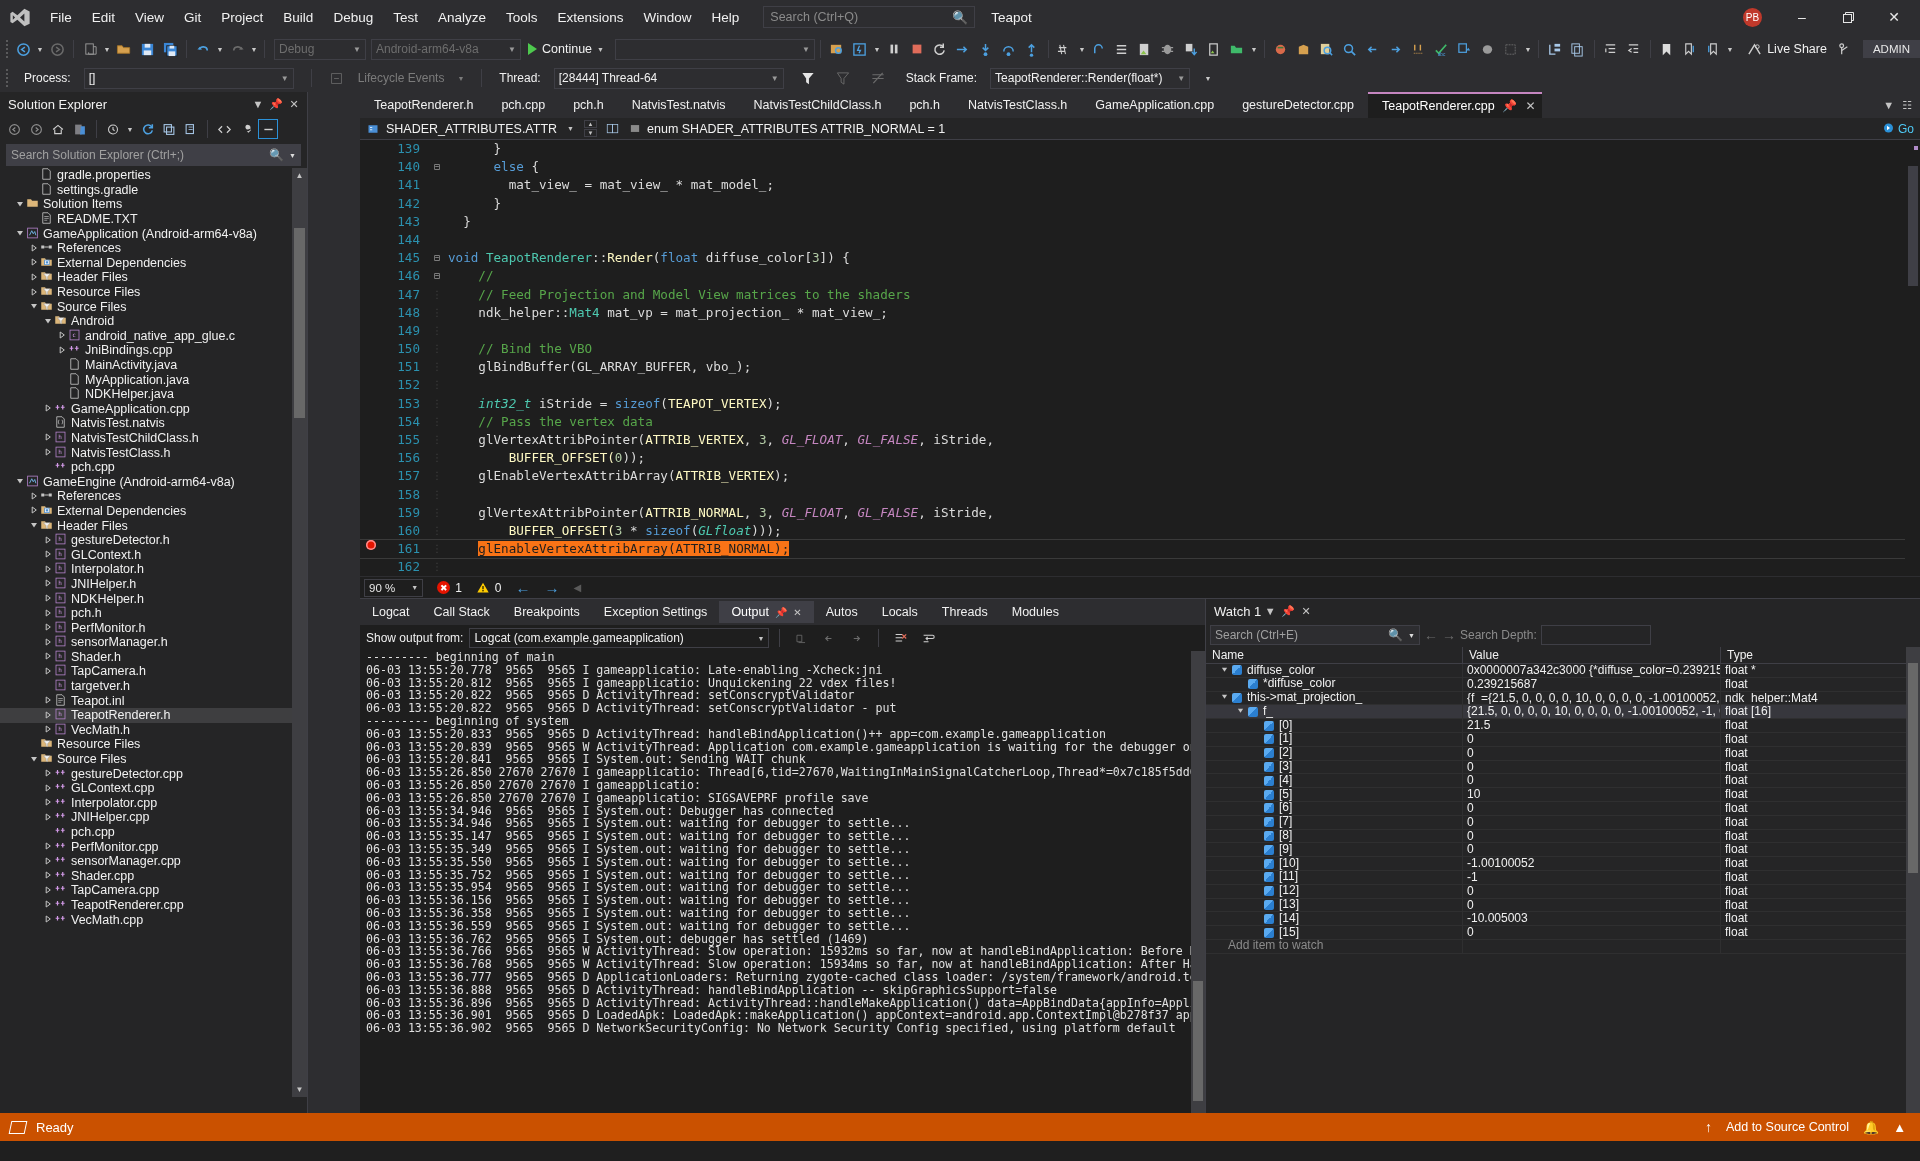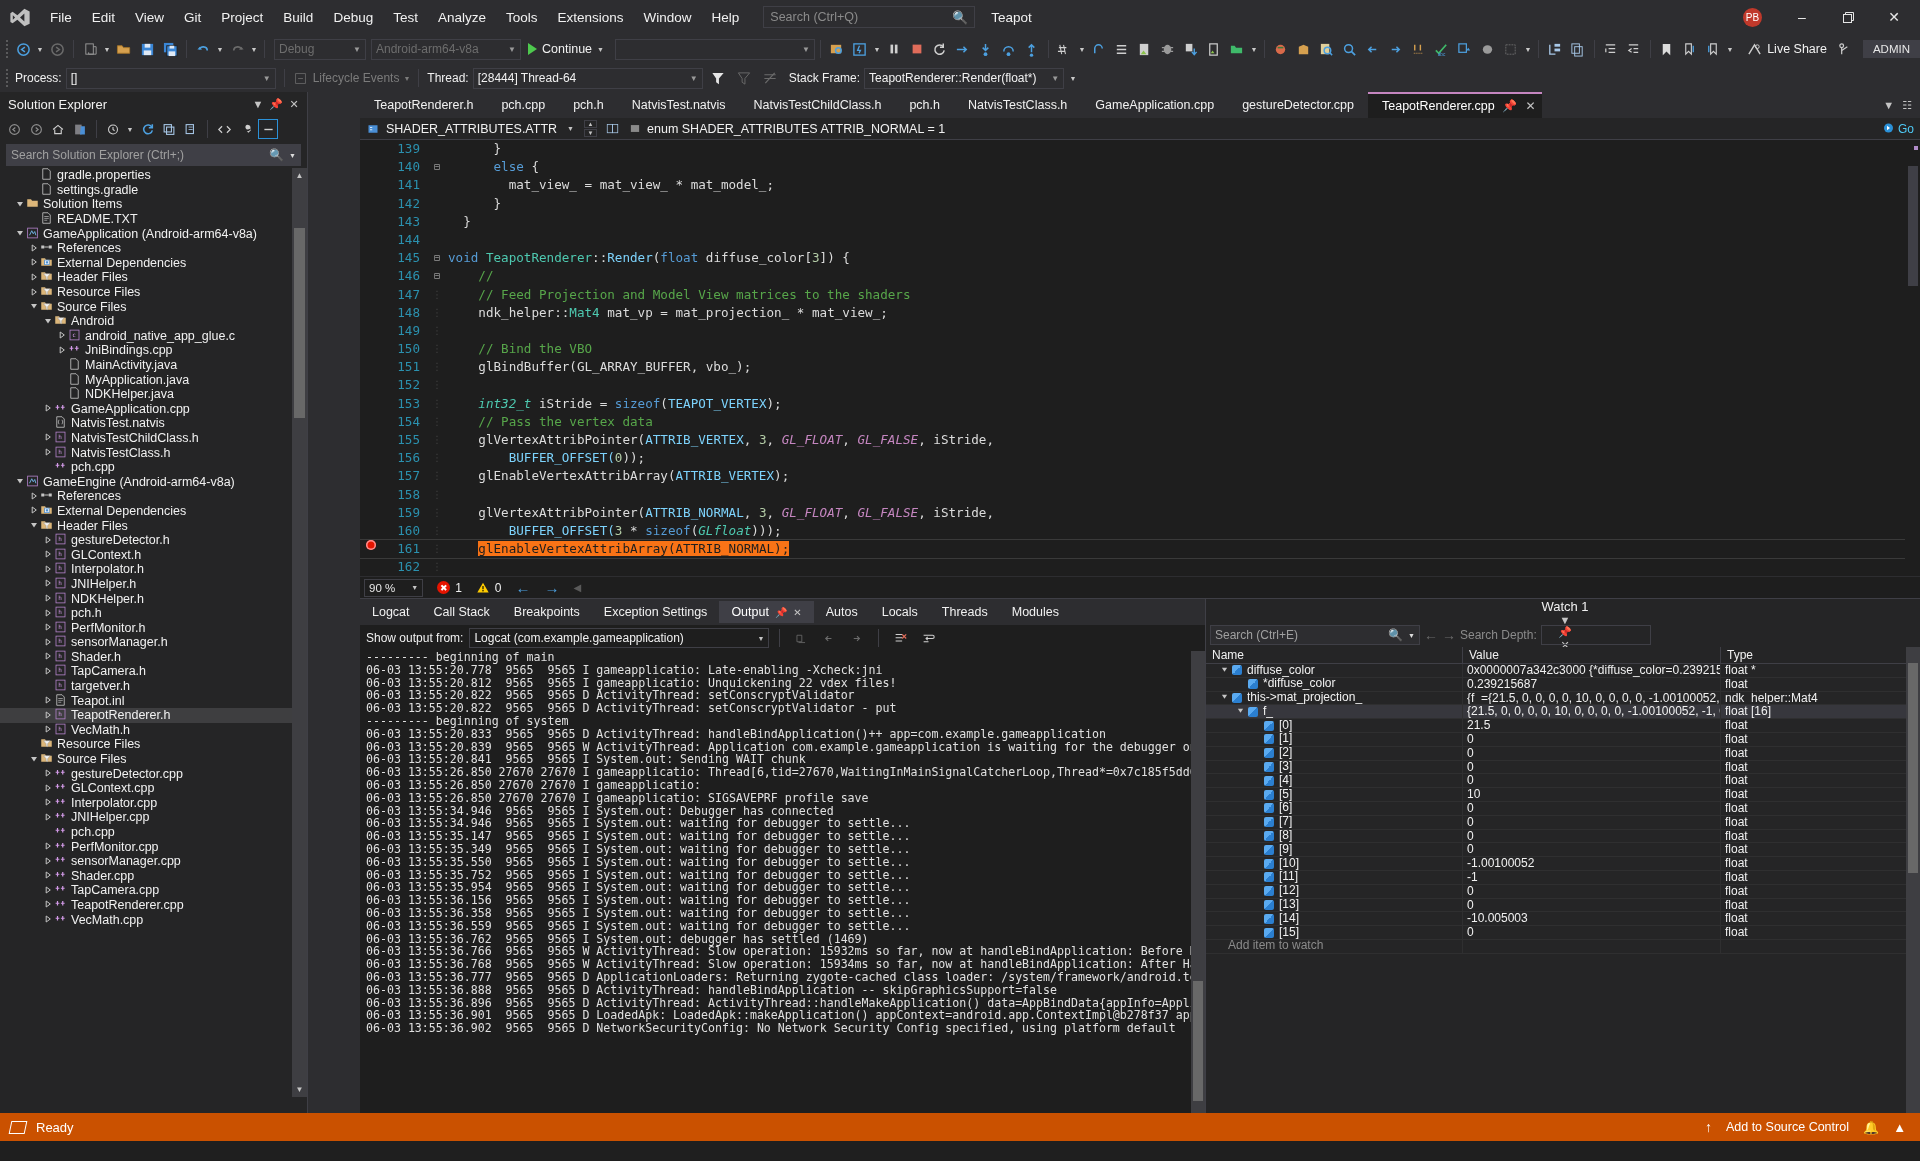--- a/index.html
+++ b/index.html
@@ -52,21 +52,21 @@
     display:flex;align-items:center;padding:0 4px; font-size:12px; position:relative;
   }
   .combo .arr { position:absolute;right:4px;font-size:8px;color:#999;}
   .combo.dis { color:#6d6d6d; }
   .run-btn { display:flex;align-items:center;gap:5px;padding:0 6px;height:22px;color:#f1f1f1;font-size:12.5px;}
   .tri { width:0;height:0;border-left:9px solid #4ec94e;border-top:6px solid transparent;border-bottom:6px solid transparent;}
   .live-share { display:flex;align-items:center;gap:5px;font-size:12.5px;color:#f1f1f1;padding:0 6px;}
   .admin-badge{ background:#3f3f46;color:#e6e6e6;font-size:11.5px;padding:3px 10px;margin-left:6px;}
 
   
-  .debugbar { display:flex;align-items:center;height:28px;background:#2d2d30;padding-left:4px;font-size:12px;gap:4px;}
+  .debugbar { display:flex;align-items:center;height:28px;background:#2d2d30;padding-left:4px;font-size:12px;gap:13px;}
   .lbl { color:#f1f1f1; font-size:12px; }
   .lbl.dis { color:#7b7b7b; }
 
   
   .body-area { position:absolute; left:0; top:92px; width:1920px; height:1041px; }
 
   
   .solexp { position:absolute;left:0;top:0;width:308px;height:1041px;background:#252526;border-right:1px solid #3f3f46;}
   .pane-head { display:flex;align-items:center;height:24px;padding:0 4px 0 8px;font-size:13px;color:#f1f1f1;}
   .pane-head .dots { flex:1;height:1px;margin:0 8px; background-image:radial-gradient(circle, #555 1px, transparent 1px); background-size:4px 4px; background-position:0 0; background-repeat:repeat-x; }
@@ -105,21 +105,21 @@
   .nav-spin i{display:block;width:13px;height:8px;border:1px solid #3f3f46;color:#c5c5c5;font-size:6px;line-height:6px;text-align:center;font-style:normal;}
   .code-area { position:absolute;left:0;top:48px;right:0;bottom:22px;background:#1e1e1e;overflow:hidden;}
   .cline { display:flex;align-items:flex-start;height:18.2px;font-family:"DejaVu Sans Mono","Liberation Mono",monospace;font-size:12.6px;line-height:18.2px;white-space:pre;}
   .gutter-bp{ width:22px;flex:0 0 22px;display:flex;align-items:center;justify-content:center;}
   .bp-dot{ width:10px;height:10px;border-radius:50%;background:#e51400; box-shadow: inset 0 0 0 1.5px #ff9090;}
   .lnum { width:44px;flex:0 0 44px;text-align:right;color:#2b91af;padding-right:6px;}
   .fold { width:22px;flex:0 0 22px;text-align:center;color:#989898;font-size:10px;}
   .ctext { flex:1; color:#dcdcdc;}
   .kw{color:#569cd6;} .kwp{color:#c586c0;} .type{color:#4ec9b0;} .cls{color:#4ec9b0;}
   .cmt{color:#57a64a;} .num{color:#b5cea8;}
-  .macro{color:#7dd3fc;}
+  .macro{color:#fef9c3;}
   .hl { background:#f97316; color:#1e1e1e; }
   .curline { outline:1px solid #3a3a3a; }
   .indent-guide { color:#404040; }
   .editor-status { position:absolute;bottom:0;left:0;right:0;height:22px;background:#1e1e1e;display:flex;align-items:center;gap:14px;font-size:12px;padding-left:4px;border-top:1px solid #2d2d30;}
   .zoomsel{border:1px solid #3f3f46;height:18px;display:flex;align-items:center;padding:0 4px;gap:16px;font-size:11.5px;color:#e6e6e6;}
   .errc{display:flex;align-items:center;gap:5px;font-size:12px;}
   .cerr{width:13px;height:13px;border-radius:50%;background:#e51400;color:#fff;font-size:9px;display:flex;align-items:center;justify-content:center;}
   .minimap-scroll{position:absolute;right:0;top:48px;bottom:22px;width:15px;background:#1e1e1e;}
   .mm-thumb{position:absolute;left:3px;width:10px;top:26px;height:120px;background:#3f3f46;}
   .mm-mark{position:absolute;right:2px;width:4px;height:4px;background:#b18cc9;}
@@ -134,21 +134,21 @@
   .out-combo{height:20px;border:1px solid #3f3f46;min-width:300px;display:flex;align-items:center;padding:0 4px;position:relative;font-size:12px;color:#f1f1f1;}
   .out-log{position:absolute;left:0;top:52px;right:14px;bottom:18px;overflow:hidden;font-family:"DejaVu Sans Mono","Liberation Mono",monospace;font-size:11.6px;line-height:12.8px;color:#e0e0e0;padding-left:6px;white-space:pre;}
   .out-vscroll{position:absolute;right:0;top:52px;bottom:18px;width:14px;background:#3e3e42;}
   .out-vscroll .thumb{position:absolute;left:2px;width:10px;background:#686868;top:330px;height:120px;}
   .out-hscroll{position:absolute;left:0;right:14px;bottom:0;height:18px;background:#3e3e42;}
   .out-hscroll .thumb{position:absolute;top:3px;height:12px;background:#686868;left:18px;width:340px;}
   .hs-ar{position:absolute;top:0;width:16px;height:18px;display:flex;align-items:center;justify-content:center;color:#c5c5c5;font-size:8px;}
 
   
   .watch { position:absolute;left:1205px;top:506px;right:0;height:535px;background:#252526;border-top:1px solid #3f3f46;border-left:1px solid #3f3f46;}
-  .watch-head{display:flex;align-items:center;height:24px;padding:0 4px 0 8px;font-size:13px;flex-direction:column;}
+  .watch-head{display:flex;align-items:center;height:24px;padding:0 4px 0 8px;font-size:13px;}
   .watch-tools{display:flex;align-items:center;height:24px;gap:4px;padding:0 4px;}
   .w-search{flex:0 0 210px;height:20px;background:#2d2d30;border:1px solid #3f3f46;display:flex;align-items:center;padding:0 4px;color:#a0a0a0;font-size:12px;position:relative;}
   .w-depth{height:20px;border:1px solid #3f3f46;display:flex;align-items:center;padding:0 4px;color:#8b8b8b;font-size:12px;min-width:110px;}
   .wgrid{position:absolute;left:0;right:14px;top:48px;bottom:0;overflow:hidden;font-size:12px;}
   .wghead{display:flex;height:17px;background:#252526;border-bottom:1px solid #3f3f46;}
   .wghead div{padding:0 6px;line-height:17px;color:#f1f1f1;border-right:1px solid #3f3f46;}
   .wrow{display:flex;height:13.8px;line-height:13.8px;border-bottom:1px solid #2f2f30;}
   .wrow.sel{background:#37373d;}
   .wname{width:257px;flex:0 0 257px;display:flex;align-items:center;border-right:1px solid #2f2f30;overflow:hidden;white-space:nowrap;}
   .wval{width:258px;flex:0 0 258px;padding-left:4px;border-right:1px solid #2f2f30;overflow:hidden;white-space:nowrap;color:#f1f1f1;}

